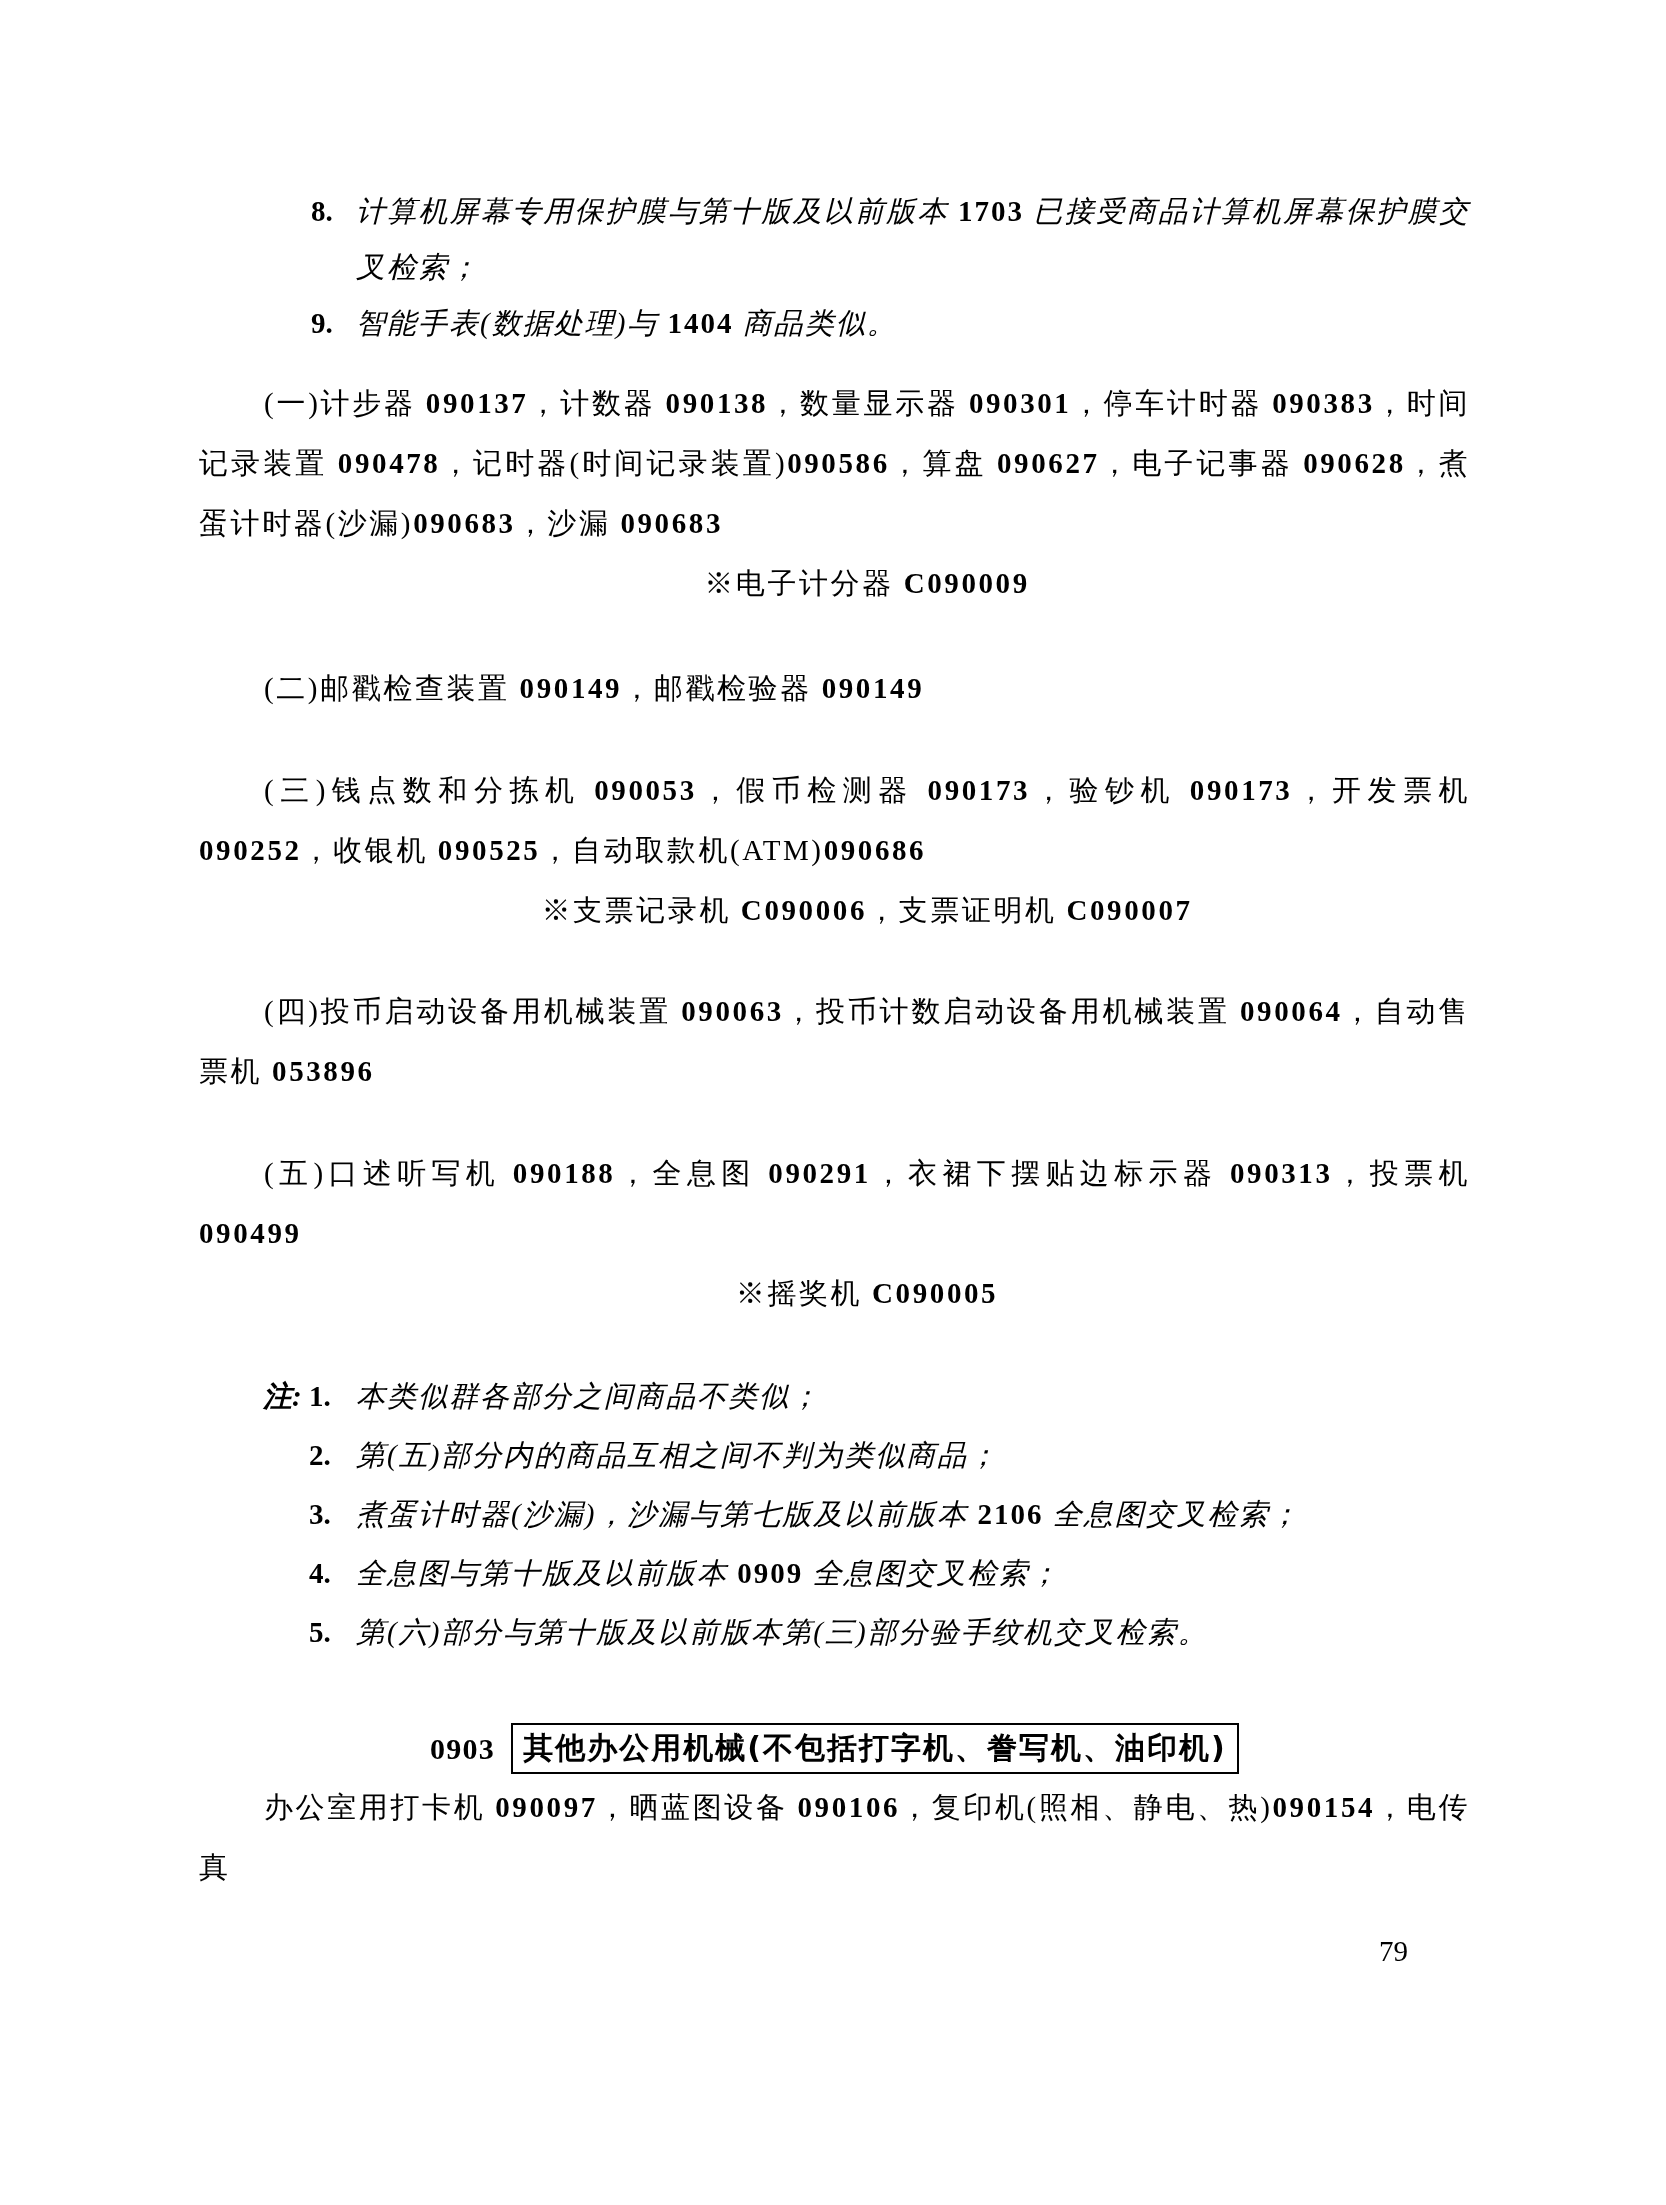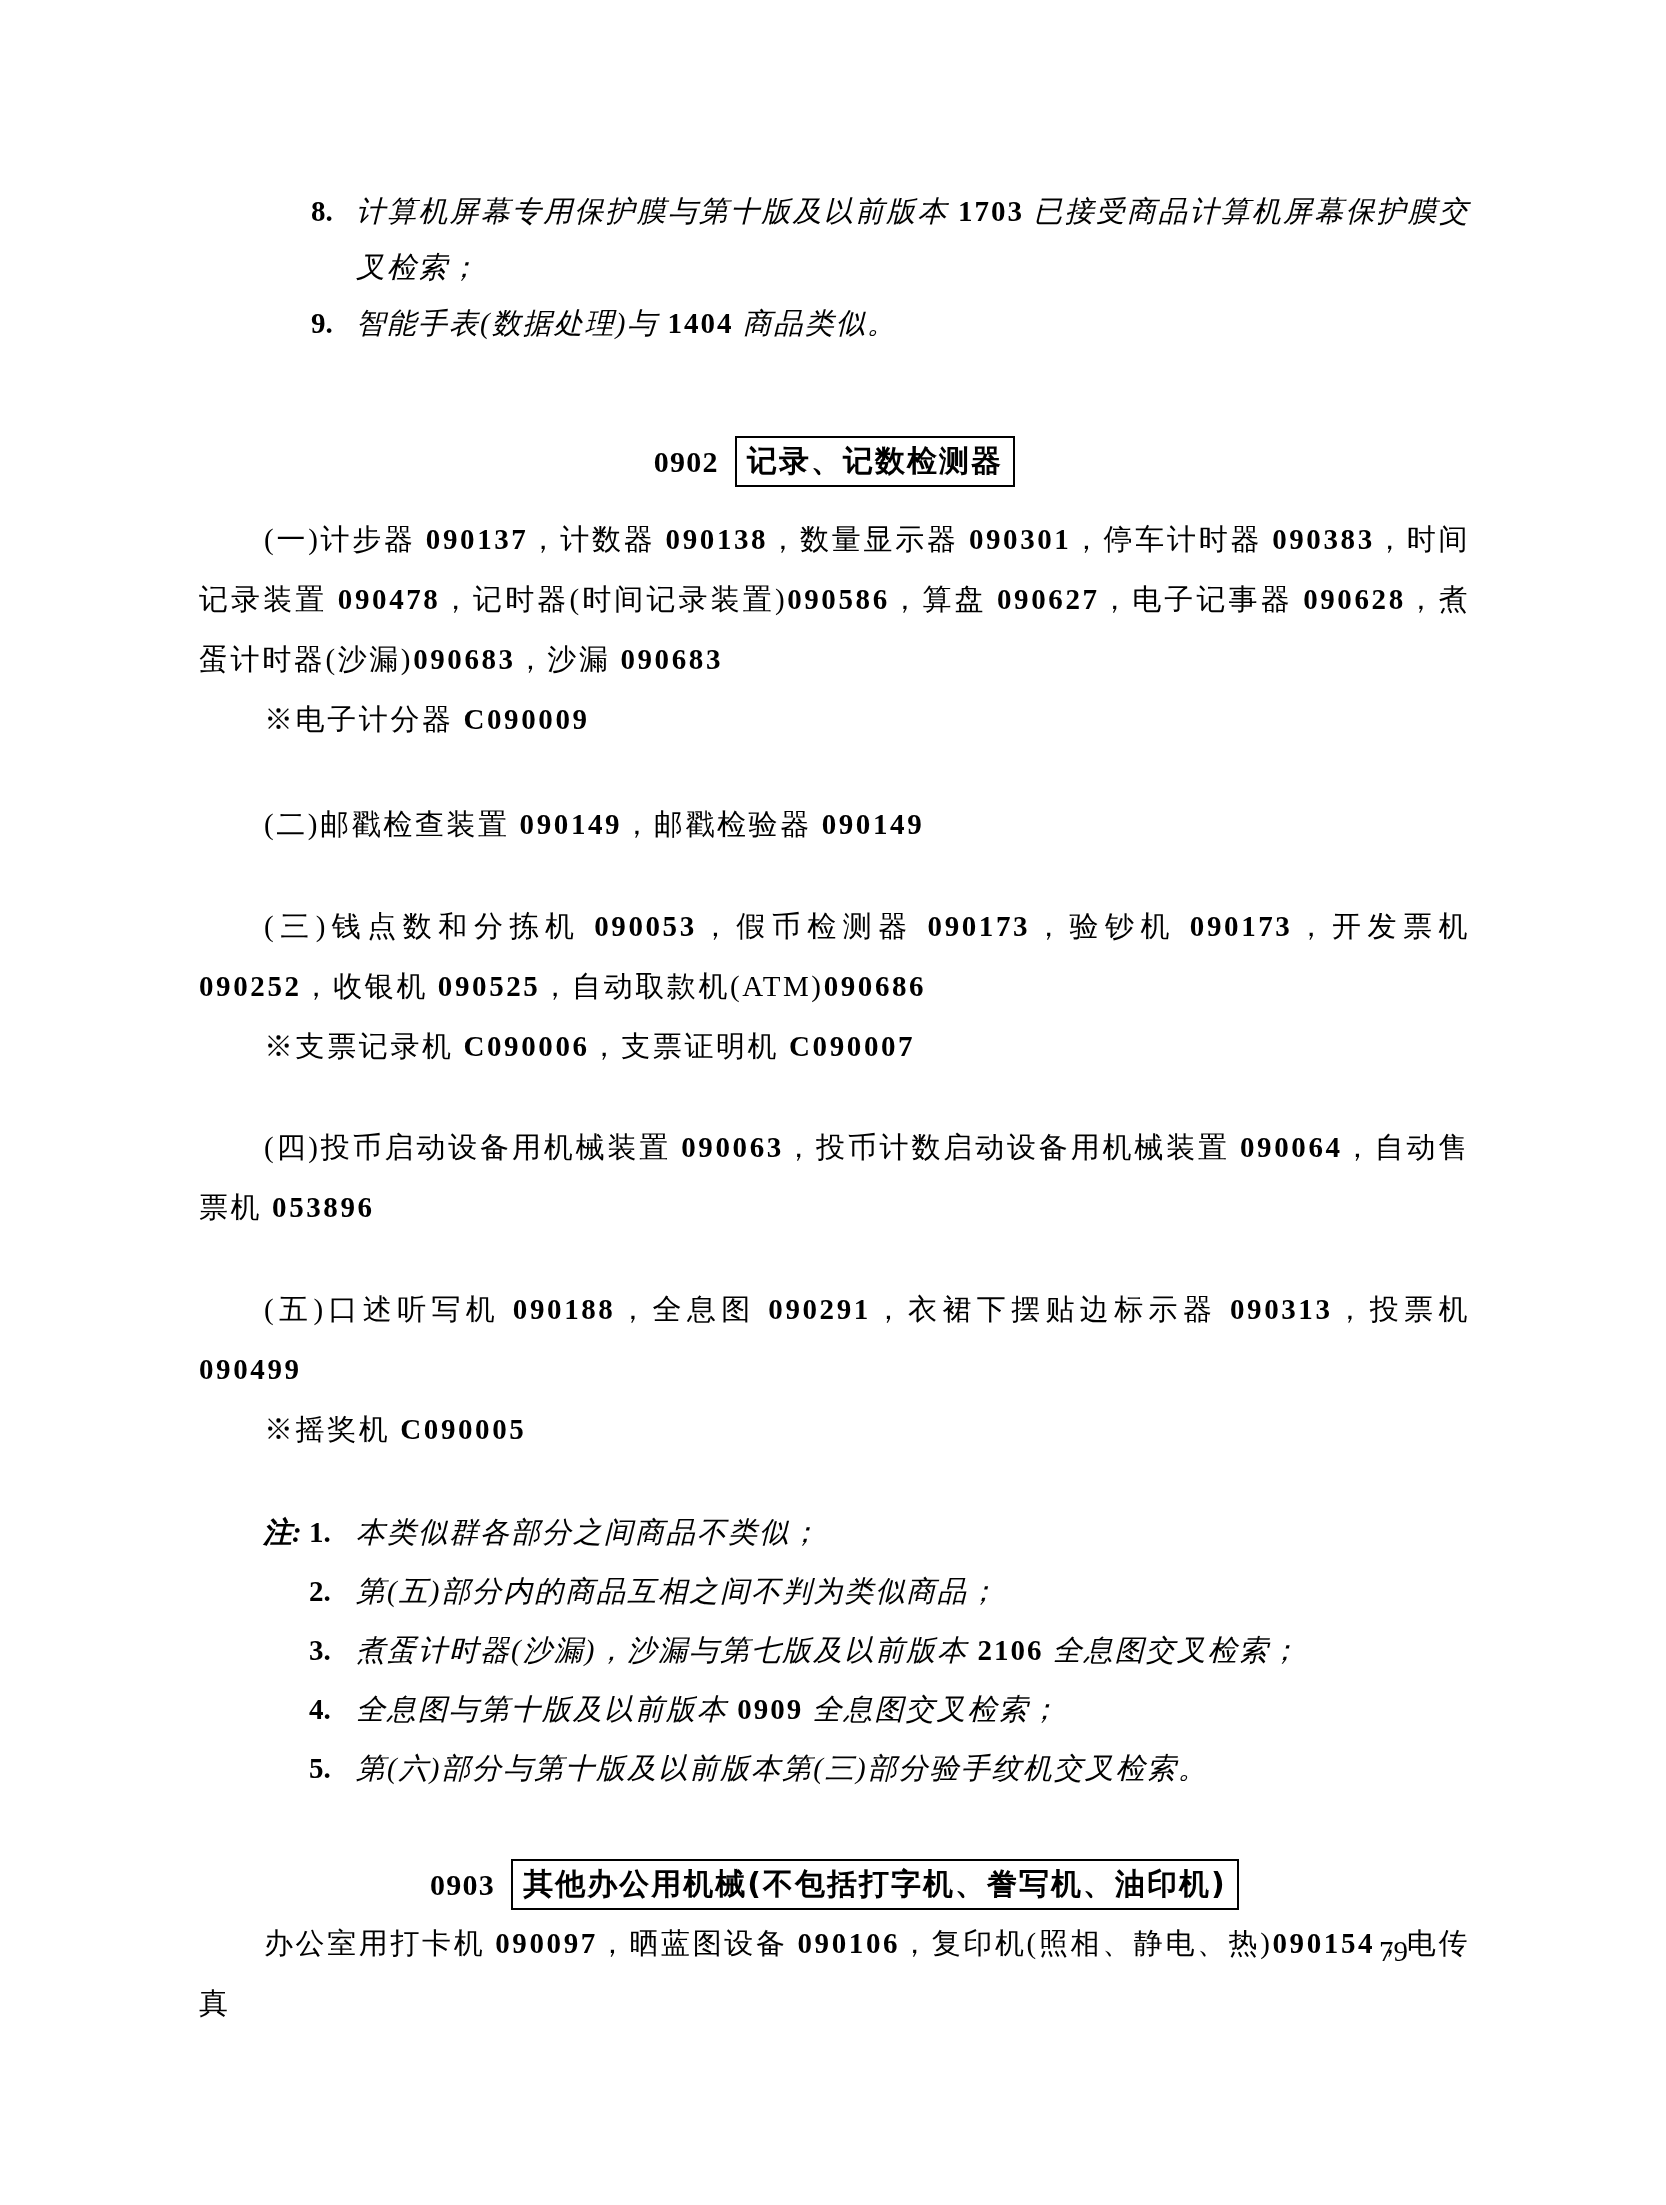--- a/index.html
+++ b/index.html
@@ -84,21 +84,21 @@
     text-align: justify;
     text-indent: 65px;
   }
   .mt34 { margin-top: 22px; }
   .mt69 { margin-top: 45px; }
   .mt65 { margin-top: 42px; }
   .mt63 { margin-top: 41px; }
   .mt64 { margin-top: 42px; }
   .mt82 { margin-top: 54px; }
   .mt4  { margin-top: 2.6px; }
-  .mark-line { text-align: left; }
+  .mark-line { text-align: center; }
 
   
   .notes {
     margin-top: 44px;
     font-size: 29px;
     line-height: 59px;
     font-style: italic;
     letter-spacing: 2px;
   }
   .note-row {
@@ -138,23 +138,20 @@
       <div class="intro-item">
         <span class="item-num">8.</span>
         <span class="item-text"><span>计算机屏幕专用保护膜与第十版及以前版本 </span><b>1703</b><span> 已接受商品计算机屏幕保护膜交叉检索；</span></span>
       </div>
       <div class="intro-item">
         <span class="item-num">9.</span>
         <span class="item-text"><span>智能手表(数据处理)与 </span><b>1404</b><span> 商品类似。</span></span>
       </div>
     </div>
 
-    <div class="section-heading heading-0902">
-      <span class="section-code">0902</span><span class="section-title">记录、记数检测器</span>
-    </div>
 
     <p class="para mt34"><span>(一)计步器 </span><b>090137</b><span>，计数器 </span><b>090138</b><span>，数量显示器 </span><b>090301</b><span>，停车计时器 </span><b>090383</b><span>，时间记录装置 </span><b>090478</b><span>，记时器(时间记录装置)</span><b>090586</b><span>，算盘 </span><b>090627</b><span>，电子记事器 </span><b>090628</b><span>，煮蛋计时器(沙漏)</span><b>090683</b><span>，沙漏 </span><b>090683</b></p>
     <p class="para mark-line"><span>※电子计分器 </span><b>C090009</b></p>
 
     <p class="para mt69"><span>(二)邮戳检查装置 </span><b>090149</b><span>，邮戳检验器 </span><b>090149</b></p>
 
     <p class="para mt65"><span>(三)钱点数和分拣机 </span><b>090053</b><span>，假币检测器 </span><b>090173</b><span>，验钞机 </span><b>090173</b><span>，开发票机 </span><b>090252</b><span>，收银机 </span><b>090525</b><span>，自动取款机(ATM)</span><b>090686</b></p>
     <p class="para mark-line"><span>※支票记录机 </span><b>C090006</b><span>，支票证明机 </span><b>C090007</b></p>
 
     <p class="para mt63"><span>(四)投币启动设备用机械装置 </span><b>090063</b><span>，投币计数启动设备用机械装置 </span><b>090064</b><span>，自动售票机 </span><b>053896</b></p>

